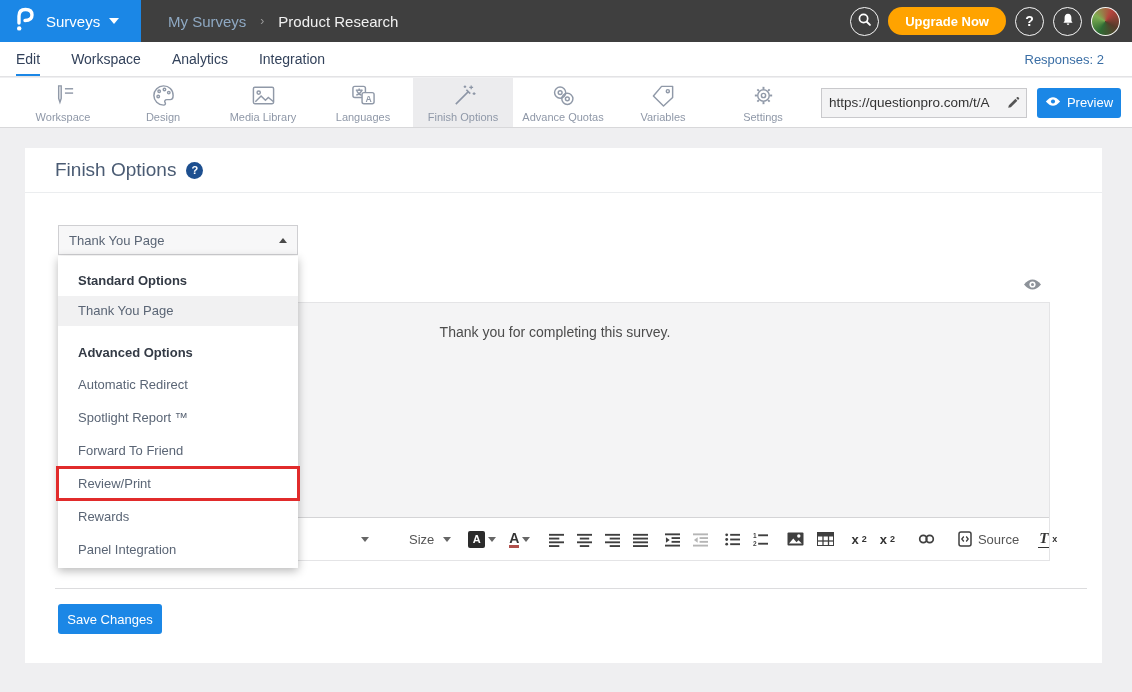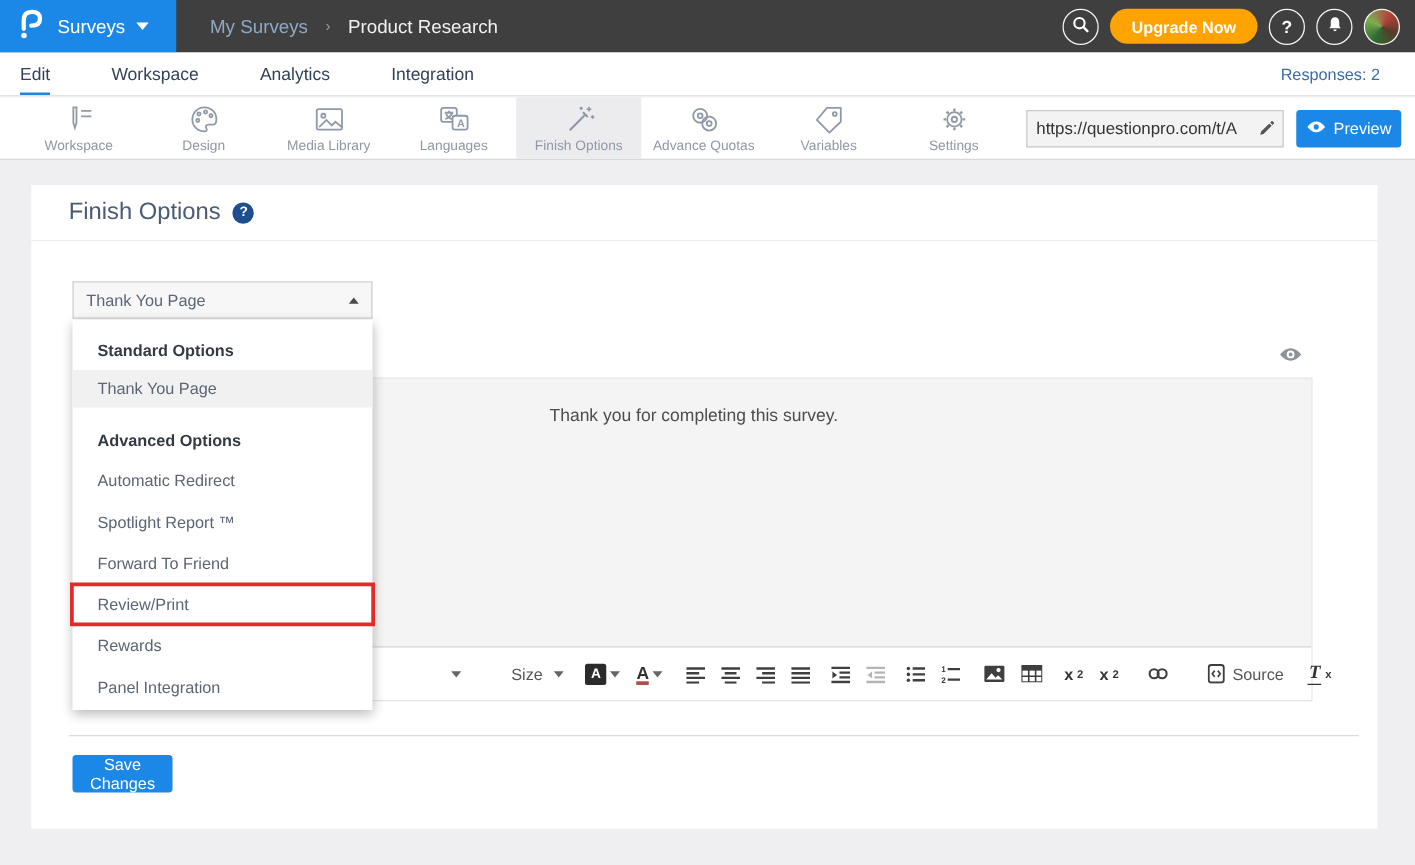--- a/index.html
+++ b/index.html
@@ -14,21 +14,21 @@
   .crumb-parent { color:#8fa9c3; font-size:15px; cursor:pointer; }
   .crumb-sep { color:#9a9a9a; font-size:12px; }
   .crumb-current { color:#f1f1f1; font-size:15px; }
   .top-actions { margin-left:auto; display:flex; align-items:center; gap:9px; padding-right:12px; }
   .circle-btn { width:29px; height:29px; border-radius:50%; border:1.5px solid rgba(255,255,255,.95); display:flex; align-items:center; justify-content:center; color:#fff; font-size:14px; font-weight:bold; cursor:pointer; background:transparent; }
   .upgrade-btn { height:28px; padding:0 17px; border-radius:14px; background:#ffa300; border:none; color:#fff; font-size:13px; font-weight:bold; font-family:inherit; cursor:pointer; }
   .avatar { width:29px; height:29px; border-radius:50%; border:1.5px solid rgba(255,255,255,.95); background:conic-gradient(from 210deg,#2e6b34,#7fae52,#b4443c,#563b2a,#2e6b34); cursor:pointer; }
 
   
   .navrow { position:absolute; left:0; top:42px; width:1132px; height:35px; background:#fff; border-bottom:1px solid #e3e3e5; display:flex; align-items:center; padding:0 28px 0 16px; }
-  .navtabs { display:flex; gap:49px; list-style:none; }
+  .navtabs { display:flex; gap:31px; list-style:none; }
   .navtab { font-size:14px; color:#33425b; cursor:pointer; padding:8px 0 7px; }
   .navtab.active { border-bottom:2px solid #1b87e6; }
   .responses { margin-left:auto; font-size:13px; color:#3a6ea5; }
 
   
   .appbar { position:absolute; left:0; top:78px; width:1132px; height:50px; background:#fff; border-bottom:1px solid #d8d8da; display:flex; align-items:stretch; padding-left:13px; }
   .tool { width:100px; display:flex; flex-direction:column; align-items:center; justify-content:center; gap:3px; cursor:pointer; }
   .tool.active { background:#ececee; }
   .tool svg { display:block; }
   .tool-label { font-size:11px; color:#8f98a8; white-space:nowrap; }
@@ -68,21 +68,21 @@
   .combo-caret { width:0; height:0; border-left:4px solid transparent; border-right:4px solid transparent; border-top:5px solid #666; }
   .combo-label { font-size:13px; color:#555;margin-left:20px; }
   .abox { width:17px; height:17px; background:#2b2b2b; border-radius:2px; color:#fff; font-size:11px; font-weight:bold; display:flex; align-items:center; justify-content:center; }
   .acolor { font-size:14px; font-weight:bold; color:#333; border-bottom:3px solid #b0504c; line-height:14px; }
   .txt-ic { font-size:13px; font-weight:bold; color:#333; }
   .txt-ic small { font-size:9px; }
   .removefmt { font-family:"Liberation Serif",serif; font-style:italic; font-weight:bold; font-size:15px; color:#333; border-bottom:1.5px solid #333; padding:0 1px; }
   .disabled { opacity:.38; cursor:default; }
 
   .divider { position:absolute; left:30px; top:440px; width:1032px; border-top:1px solid #dcdcde; }
-  .save-btn { position:absolute; left:33px; top:456px; width:80px; height:30px; background:#1b87e6; border:none; border-radius:3px; color:#fff; font-size:13px; font-family:inherit; cursor:pointer; }
+  .save-btn { position:absolute; left:33px; top:456px; width:104px; height:30px; background:#1b87e6; border:none; border-radius:3px; color:#fff; font-size:13px; font-family:inherit; cursor:pointer; }
 </style>
 </head>
 <body>
 
 <div class="topbar">
   <div class="brand">
     <span>
       <svg width="24" height="26" viewBox="0 0 24 26" fill="none">
         <path d="M6 17 L6 10 Q6 3.5 12.5 3.5 Q19 3.5 19 9 Q19 14.5 12 14.5" stroke="#fff" stroke-width="3.4" stroke-linecap="round" fill="none"></path>
         <circle cx="6.2" cy="22.4" r="2.2" fill="#fff"></circle>
@@ -407,21 +407,21 @@
 
       <span class="ebtn" style="margin-right:10px;">
           <svg width="17" height="14" viewBox="0 0 17 14">
             <g fill="none" stroke="#3f3f3f" stroke-width="1.7">
               <circle cx="5.3" cy="7" r="3.6"></circle>
               <circle cx="11.7" cy="7" r="3.6"></circle>
             </g>
           </svg>
         </span>
 
-      <span class="ebtn" style="margin-right:6px;margin-left:8px;">
+      <span class="ebtn" style="margin-right:6px;">
         <svg width="14" height="16" viewBox="0 0 14 16">
             <rect x="1" y="1" width="12" height="14" rx="2" fill="none" stroke="#3f3f3f" stroke-width="1.5"></rect>
             <path d="M5.8 5.5 L3.8 8 L5.8 10.5 M8.2 5.5 L10.2 8 L8.2 10.5" fill="none" stroke="#3f3f3f" stroke-width="1.3"></path>
           </svg>
         <span class="combo-label" style="margin-left:3px;">Source</span>
       </span>
 
       <span class="ebtn">
           <span class="removefmt">T</span>
           <small style="font-size:9px;font-weight:bold;color:#333;vertical-align:-4px;">x</small>

